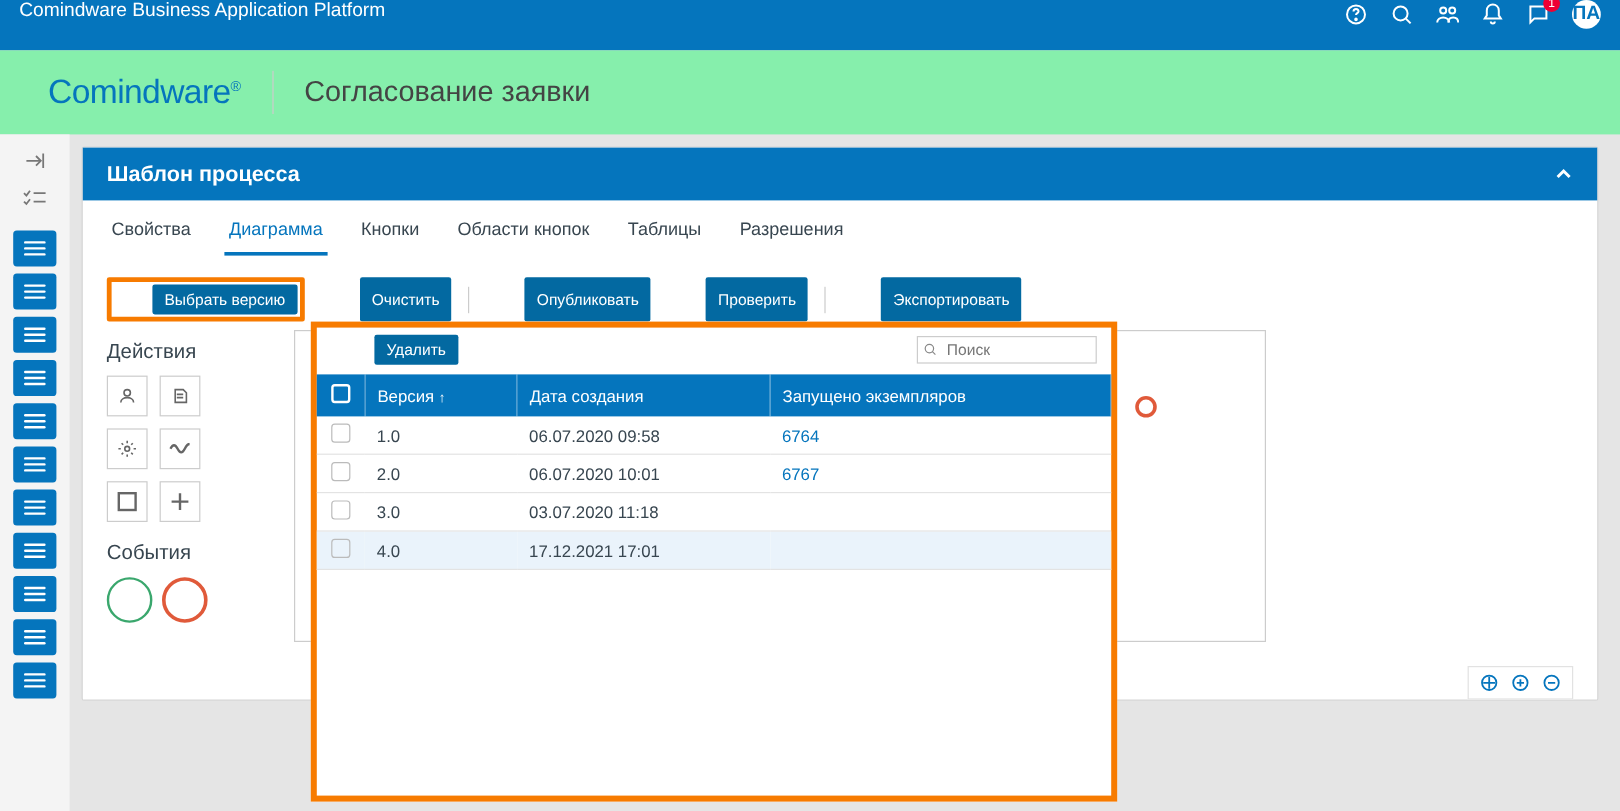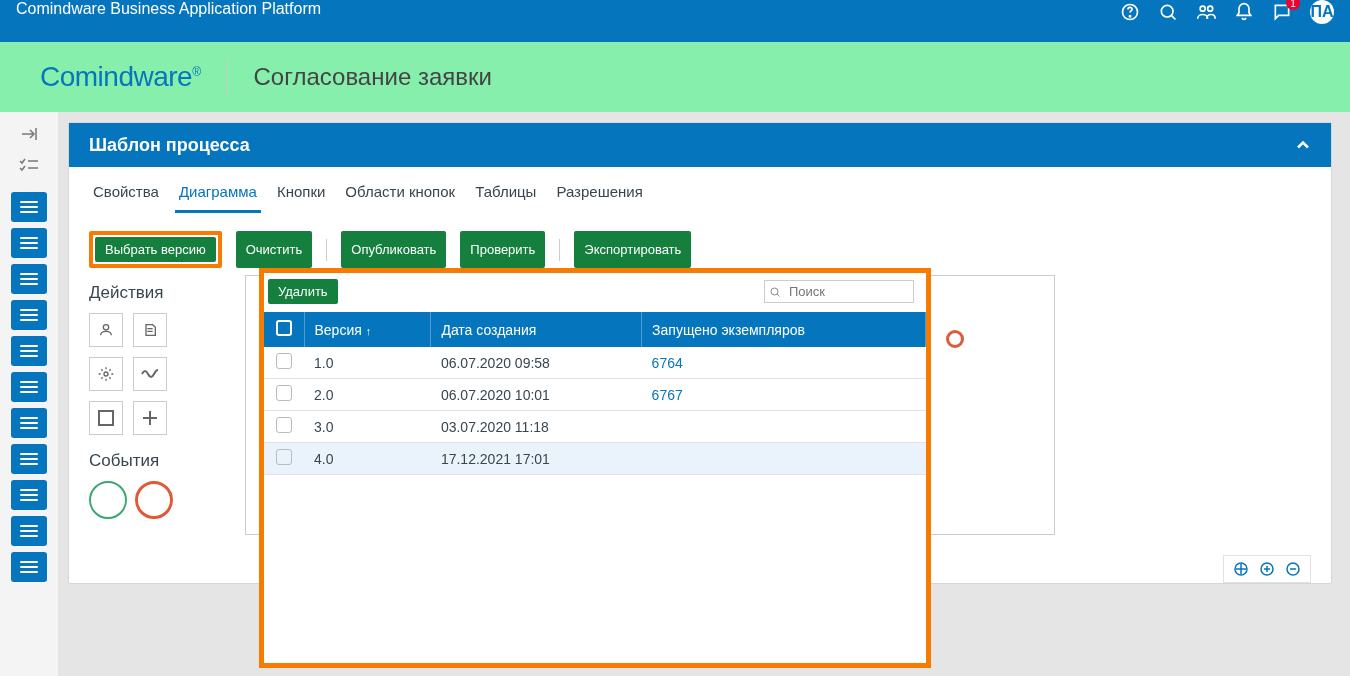--- a/index.html
+++ b/index.html
@@ -23,49 +23,49 @@
   .rail-top { width: 36px; display: flex; flex-direction: column; align-items: center; gap: 8px; margin-bottom: 8px; }
   .rail-icon { width: 28px; height: 24px; color: #777; display: flex; align-items: center; justify-content: center; cursor: pointer; }
   .rail-item { width: 36px; height: 30px; background: #0575bd; border-radius: 3px; display: flex; align-items: center; justify-content: center; cursor: pointer; }
   .rail-item-inner { display: flex; flex-direction: column; gap: 3px; }
   .rail-item-inner span { width: 18px; height: 2px; background: #fff; border-radius: 1px; }
 
   .main { flex: 1; padding: 10px 18px 0 10px; position: relative; }
   .panel { background: #fff; border: 1px solid #d6d6d6; border-radius: 2px; }
   .panel-head { background: #0575bd; color: #fff; height: 44px; display: flex; align-items: center; padding: 0 20px; font-size: 18px; font-weight: 600; position: relative; }
   .chevron { position: absolute; right: 18px; top: 12px; }
-  .tabs { display: flex; gap: 12px; padding: 10px 20px 0 20px; border-bottom: 0; }
+  .tabs { display: flex; gap: 24px; padding: 10px 20px 0 20px; border-bottom: 0; }
   .tab { font-size: 15px; color: #384650; padding: 6px 4px 10px 4px; cursor: pointer; border-bottom: 3px solid transparent; }
   .tab.active { color: #0575bd; border-bottom-color: #0575bd; }
 
   .canvas-wrap { padding: 20px; display: flex; gap: 18px; position: relative; height: 370px; }
 
   .toolbar-left { width: 130px; }
   .toolbar-row { display: flex; gap: 14px; margin-top: 4px; margin-bottom: 18px; }
-  .top-btn { background: #15803d; color: #fff; font-size: 13px; padding: 5px 10px; border: none; cursor: pointer; border-radius: 2px; white-space: nowrap; }
+  .top-btn { background: #0369a1; color: #fff; font-size: 13px; padding: 5px 10px; border: none; cursor: pointer; border-radius: 2px; white-space: nowrap; margin-left: 32px; }
   .highlight-box { border: 4px solid #f77b00; display: inline-block; padding: 2px; border-radius: 2px; }
   .sep { width: 1px; height: 22px; background: #ccc; align-self: center; }
 
   .section-label { font-size: 17px; color: #384650; margin-bottom: 10px; }
   .tool-grid { display: flex; flex-wrap: wrap; gap: 10px; width: 86px; }
   .tool-btn { width: 34px; height: 34px; border: 1px solid #ccc; background: #fff; display: flex; align-items: center; justify-content: center; color: #666; cursor: pointer; }
   .events-row { display: flex; gap: 8px; margin-top: 6px; }
   .evt-circle { width: 38px; height: 38px; border-radius: 50%; cursor: pointer; }
   .evt-green { border: 2px solid #3aa76d; }
   .evt-red { border: 3px solid #e05a3a; }
 
   .diagram-area { flex: 1; position: relative; }
   .diagram-box { position: absolute; left: 8px; top: 42px; width: 810px; height: 260px; border: 1px solid #ccc; }
   .diag-placeholder { position: absolute; top: 54px; right: 90px; width: 18px; height: 18px; border: 3px solid #e05a3a; border-radius: 50%; }
   .zoom-ctrl { position: absolute; right: 0; bottom: -20px; background: #fff; border: 1px solid #e2e2e2; padding: 4px 8px; display: flex; gap: 8px; }
   .zoom-ctrl .zi { width: 18px; height: 18px; display:flex; align-items:center; justify-content:center; color:#0575bd; cursor:pointer; }
 
   .popup-highlight { position: absolute; left: 259px; top: 268px; width: 672px; height: 400px; border: 5px solid #f77b00; background: #fff; z-index: 10; }
   .popup-inner { padding: 6px 0 0 0; }
-  .popup-toolbar { display: flex; align-items: center; padding: 0 12px 8px 4px; gap: 10px; }
+  .popup-toolbar { display: flex; align-items: center; padding: 0 12px 8px 16px; gap: 10px; }
   .search-box { margin-left: auto; position: relative; }
   .search-box input { width: 150px; padding: 3px 6px 3px 24px; border: 1px solid #ccc; font-size: 13px; color: #666; }
   .search-box .sicon { position: absolute; left: 5px; top: 4px; color: #888; }
 
   table.grid { width: 100%; border-collapse: collapse; font-size: 14px; }
   table.grid thead th { background: #0575bd; color: #fff; text-align: left; font-weight: 400; padding: 8px 10px; border-right: 1px solid rgba(255,255,255,.3); }
   table.grid thead th:first-child { width: 40px; text-align: center; }
   table.grid tbody td { padding: 6px 10px; border-bottom: 1px solid #e3e3e3; color: #384650; }
   table.grid tbody tr.sel td { background: #eaf3fb; }
   table.grid tbody td.link { color: #0575bd; }

